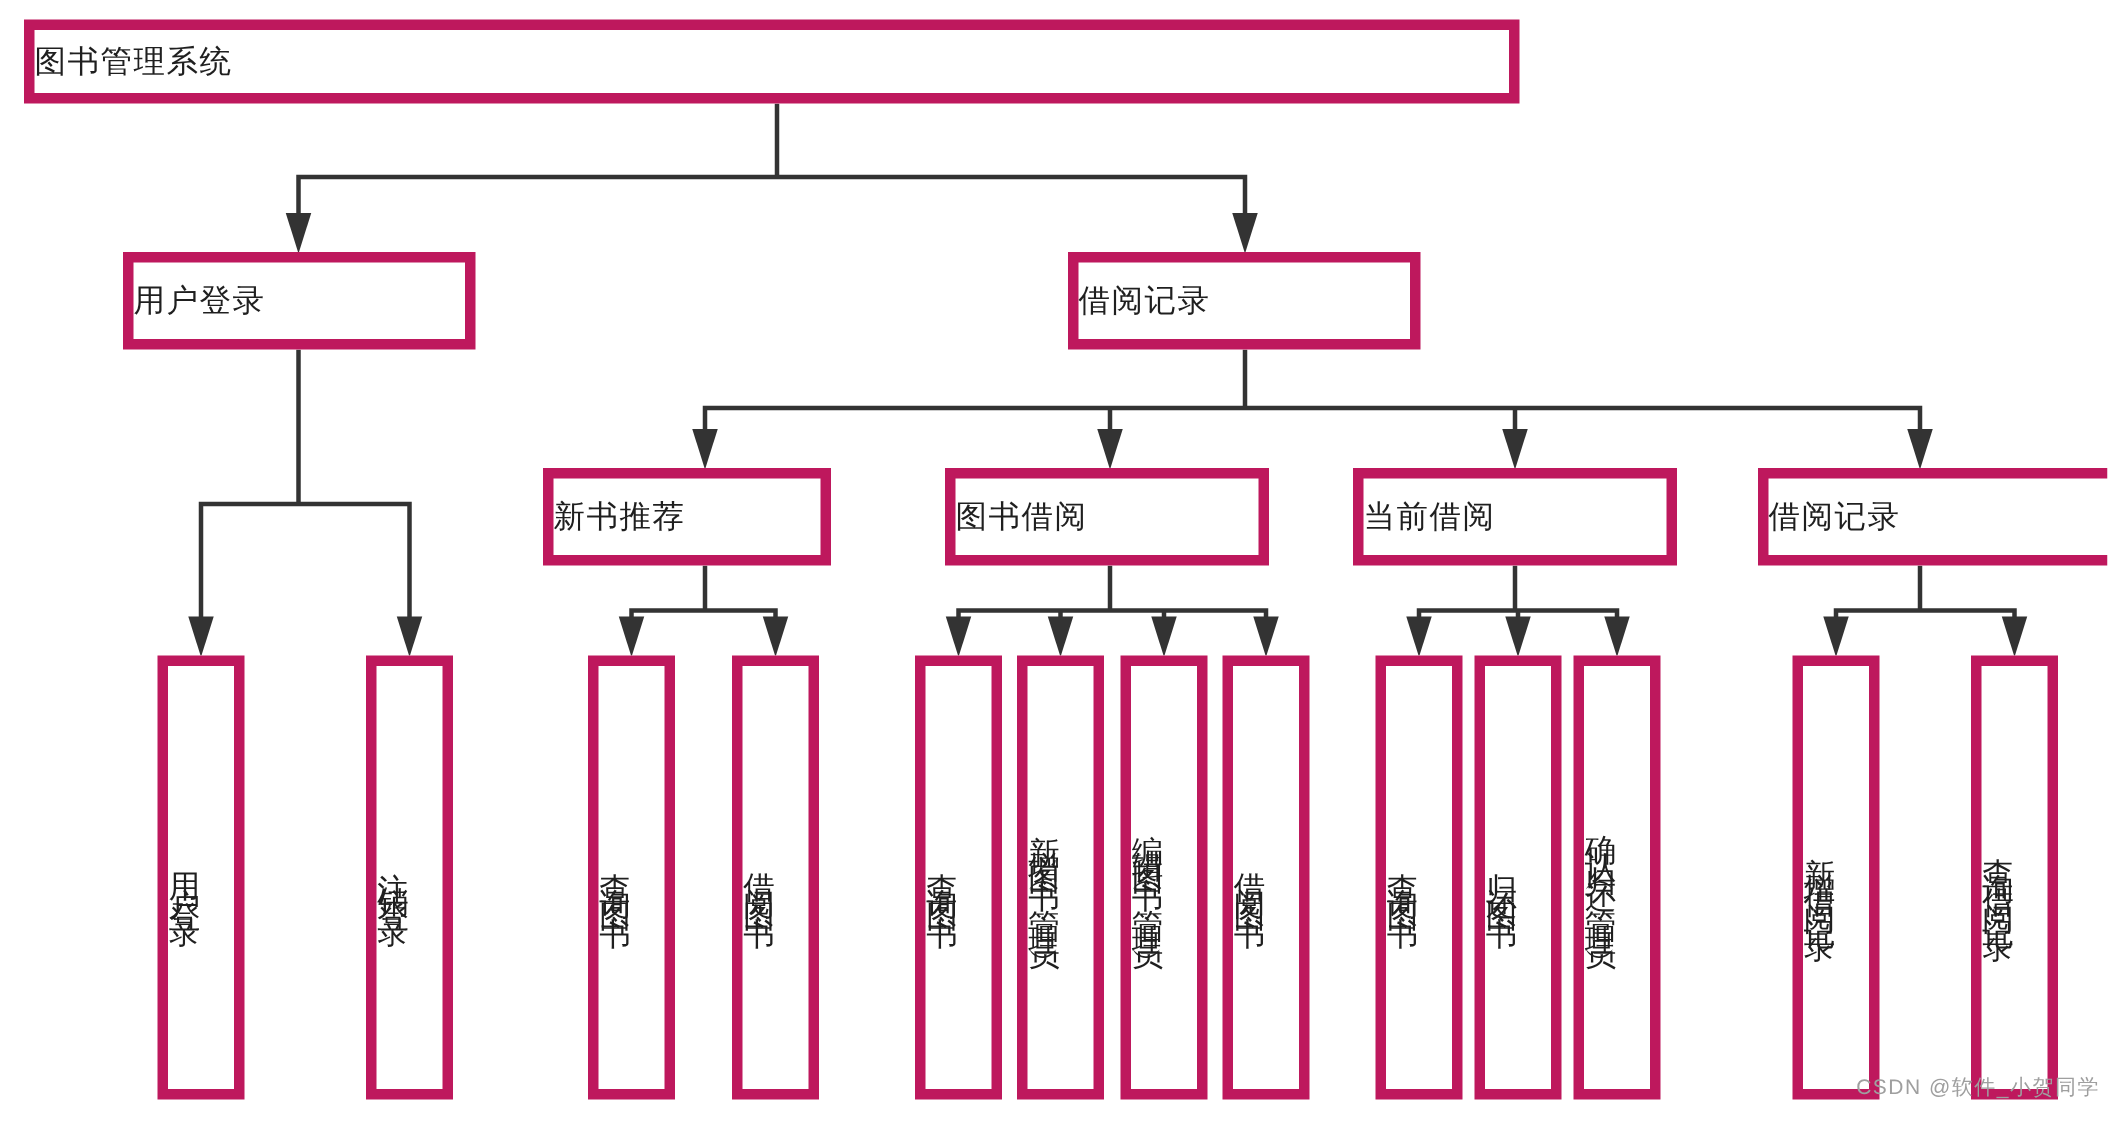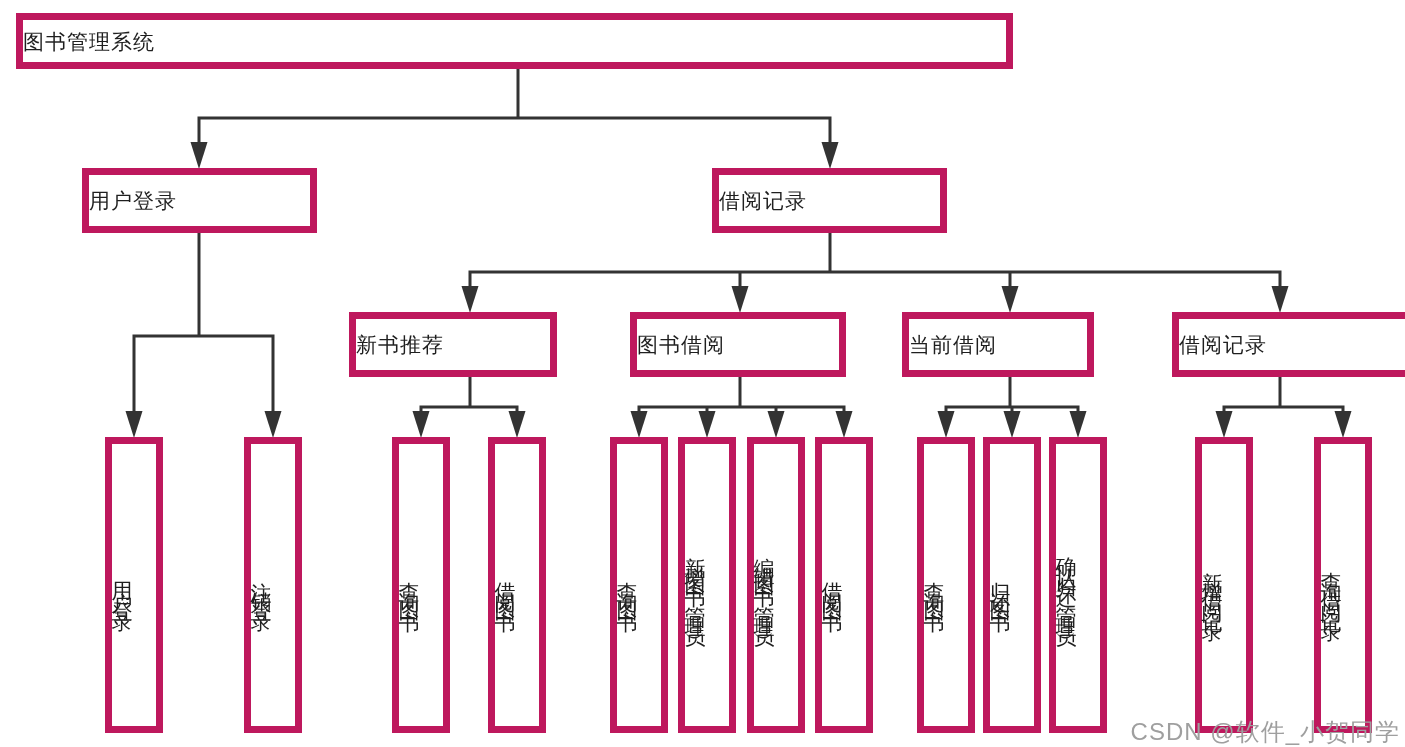--- a/index.html
+++ b/index.html
@@ -33,21 +33,21 @@
   .box.v span {
     writing-mode: vertical-rl;
     text-orientation: mixed;
     letter-spacing: 10px;
     white-space: nowrap;
   }
   .watermark {
     position: absolute;
     right: 5px;
     top: 716px;
-    font-size: 24px;
+    font-size: 14px;
     color: #9f9f9f;
     letter-spacing: 1px;
     white-space: nowrap;
   }
 </style>
 </head>
 <body>
 
 <div class="canvas">
 
@@ -108,27 +108,27 @@
     <span>图书管理系统</span>
   </div>
 
   <div class="box h" style="left:82px; top:168px; width:235px; height:65px">
     <span>用户登录</span>
   </div>
   <div class="box h" style="left:712px; top:168px; width:235px; height:65px">
     <span>借阅记录</span>
   </div>
 
-  <div class="box h" style="left:349px; top:312px; width:208px; height:65px">
+  <div class="box h" style="left:362px; top:312px; width:192px; height:65px">
     <span>新书推荐</span>
   </div>
   <div class="box h" style="left:630px; top:312px; width:216px; height:65px">
     <span>图书借阅</span>
   </div>
-  <div class="box h" style="left:902px; top:312px; width:192px; height:65px">
+  <div class="box h" style="left:902px; top:312px; width:216px; height:65px">
     <span>当前借阅</span>
   </div>
   <div class="box h" style="left:1172px; top:312px; width:245px; height:65px">
     <span>借阅记录</span>
   </div>
 
   <div class="box v" style="left:105px">
     <span>用户登录</span>
   </div>
   <div class="box v" style="left:244px">

